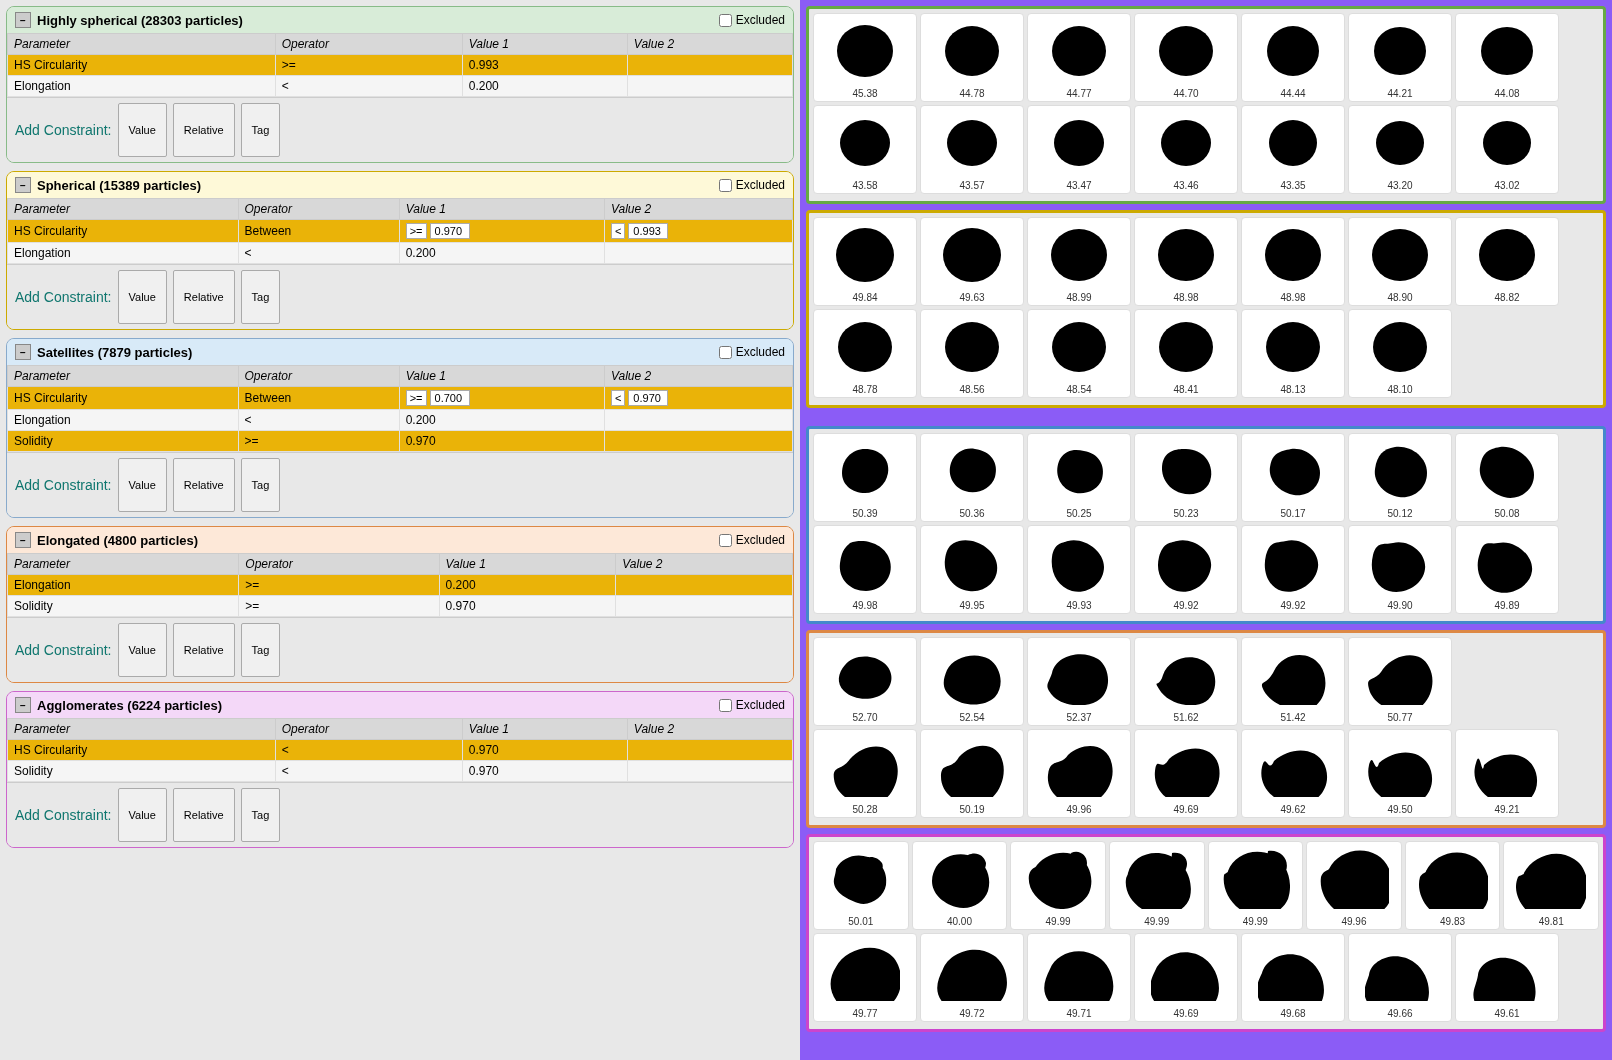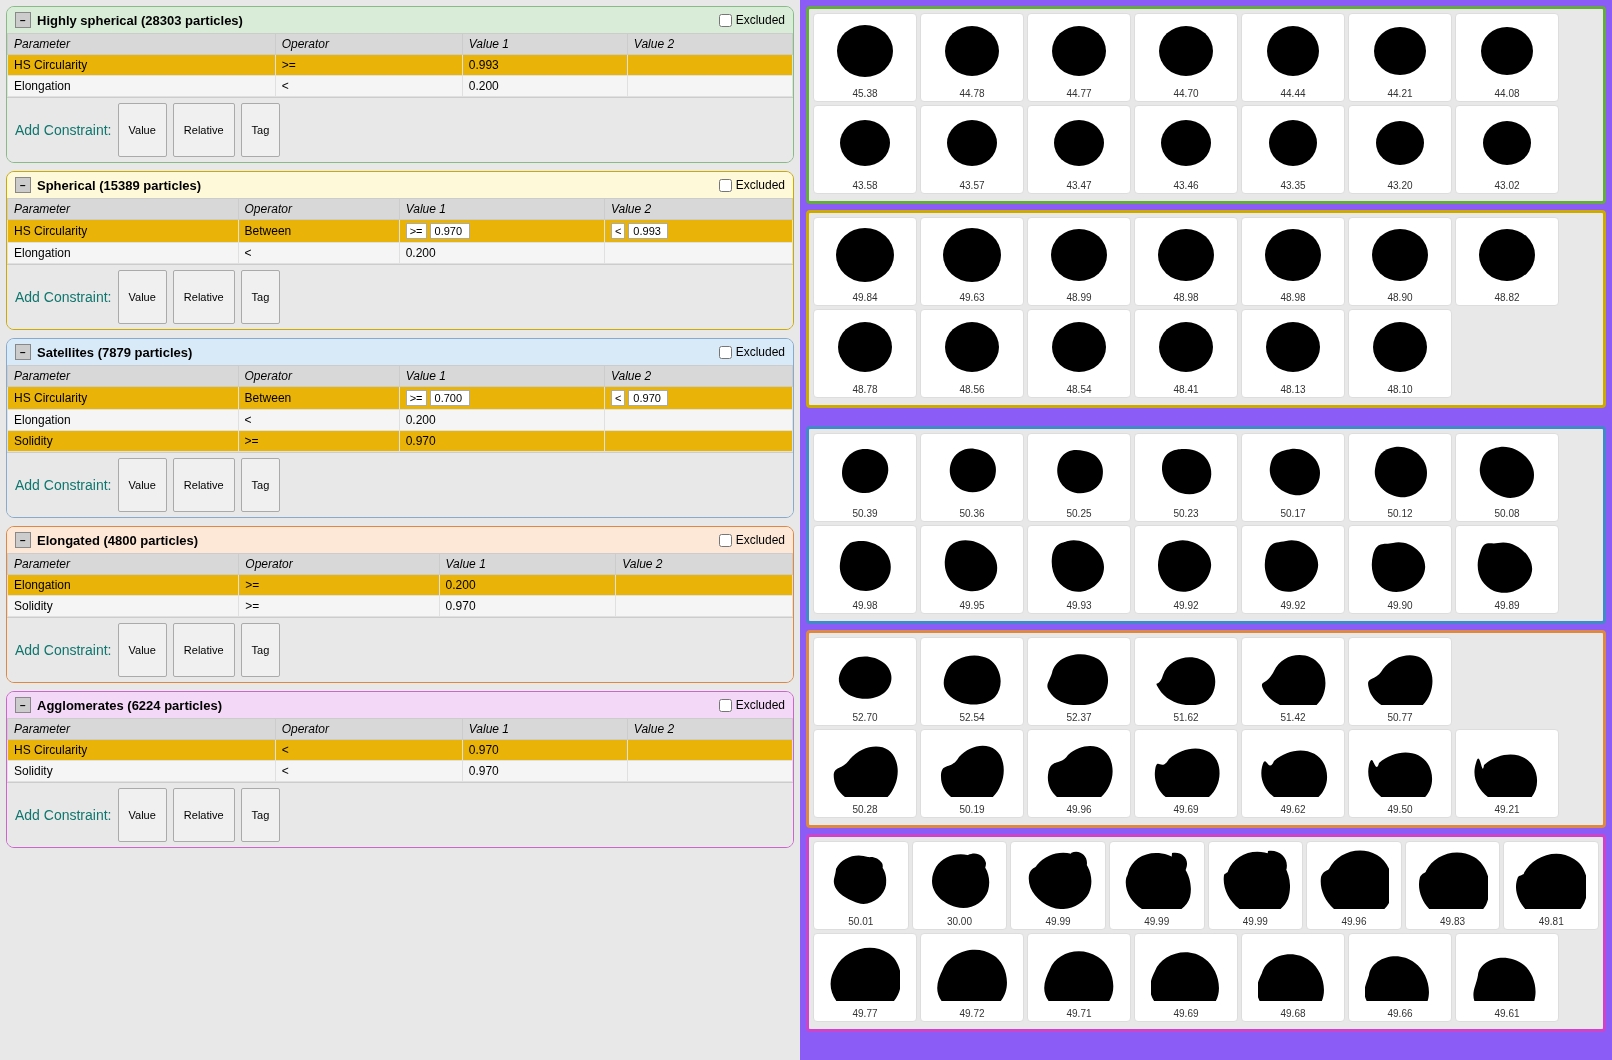--- a/index.html
+++ b/index.html
@@ -906,21 +906,21 @@
             </svg>
         </div>
         <span class="particle-label">50.01</span>
       </div>
       <div class="particle-item">
         <div class="particle-shape">
           <svg viewBox="0 0 70 60" class="particle">
               <path d="M12,18 C20,6 36,2 50,8 C62,14 68,28 64,42 C60,54 46,62 32,58 C18,54 8,44 8,32 C8,26 10,22 12,18 Z M44,6 C52,2 60,6 62,14 C62,20 58,26 52,28 Z" fill="black"></path>
             </svg>
         </div>
-        <span class="particle-label">30.00</span>
+        <span class="particle-label">40.00</span>
       </div>
       <div class="particle-item">
         <div class="particle-shape">
           <svg viewBox="0 0 70 60" class="particle">
               <path d="M14,16 C24,4 42,0 56,8 C66,14 72,30 66,44 C60,56 44,64 28,58 C14,52 4,40 6,26 C8,18 12,20 14,16 Z M48,4 C56,0 64,6 64,14 C64,20 60,28 54,30 Z" fill="black"></path>
             </svg>
         </div>
         <span class="particle-label">49.99</span>
       </div>
       <div class="particle-item">

